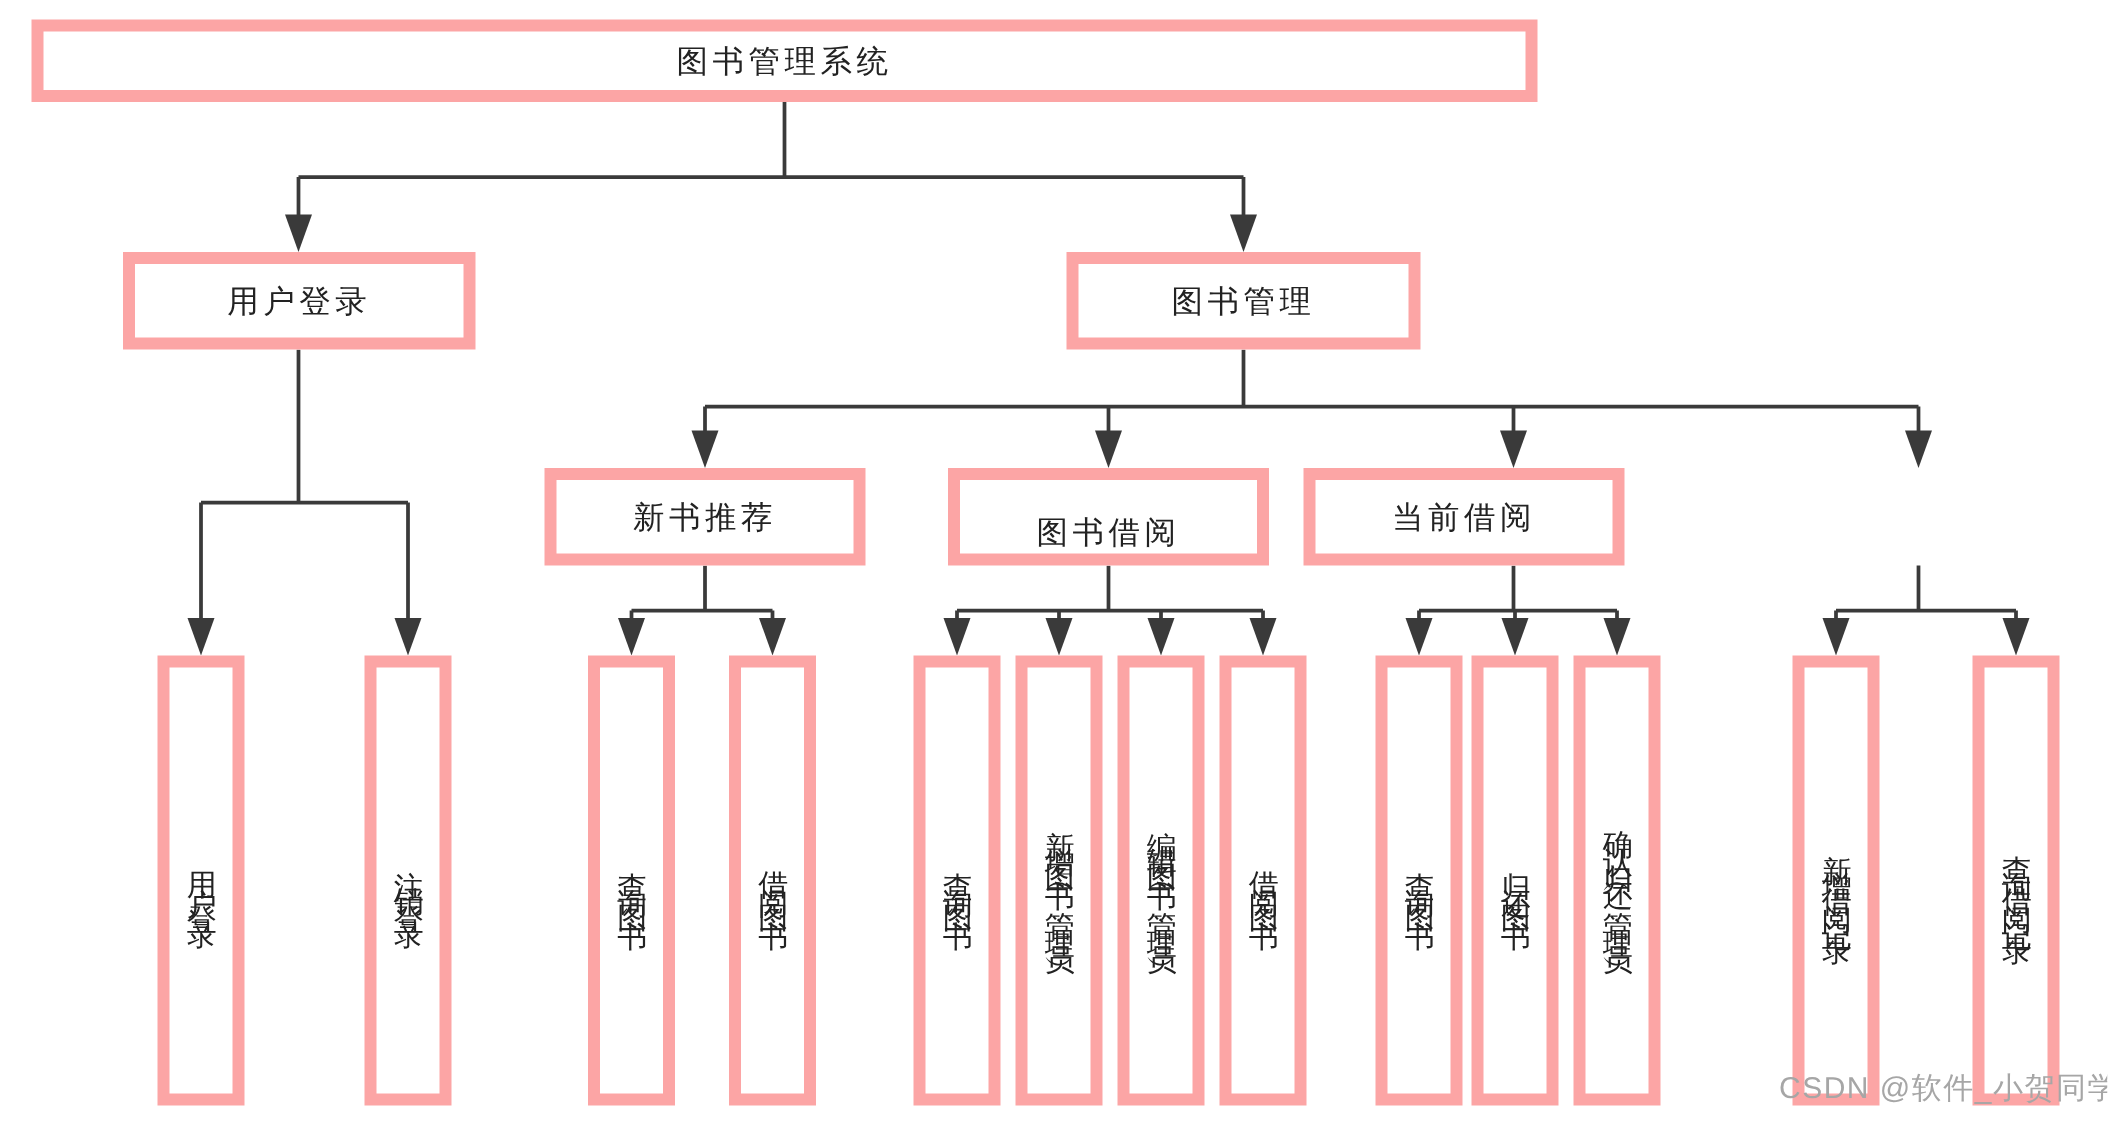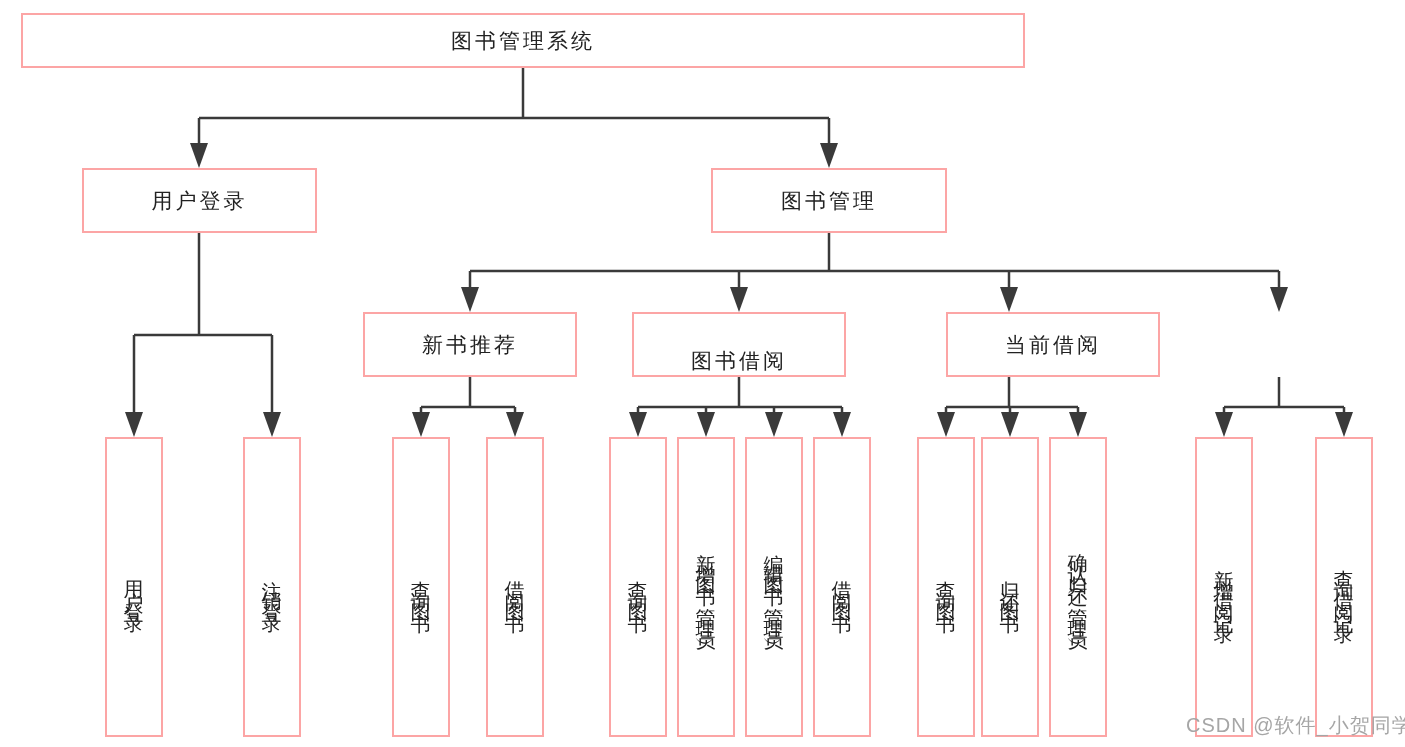--- a/index.html
+++ b/index.html
@@ -13,21 +13,21 @@
   }
   #wires {
     position: absolute;
     left: 0; top: 0;
     width: 1405px; height: 747px;
     pointer-events: none;
   }
   .node {
     position: absolute;
     box-sizing: border-box;
-    border: 2px solid #fca5a5;
+    border: 8px solid #fca5a5;
     background: #ffffff;
     display: flex;
     align-items: center;
     justify-content: center;
     color: #222222;
   }
   .node.hlabel span {
     font-size: 21px;
     letter-spacing: 3px;
     white-space: nowrap;
@@ -43,21 +43,21 @@
   }
   
   .n-root   { left: 21px;  top: 13px;  width: 1004px; height: 55px; }
   
   .n-login  { left: 82px;  top: 168px; width: 235px;  height: 65px; }
   .n-mgmt   { left: 711px; top: 168px; width: 236px;  height: 65px; }
   
   .lvl3     { top: 312px;  width: 214px; height: 65px; }
   .n-new    { left: 363px; }
   .n-borrow { left: 632px; align-items: flex-end; }
-  .n-cur    { left: 946px; text-align: right; }
+  .n-cur    { left: 869px; text-align: right; }
   .n-rec    { left: 1172px; }
   
   .leaf     { top: 437px; width: 58px; height: 300px; }
   .lf1  { left: 105px; }
   .lf2  { left: 243px; }
   .lf3  { left: 392px; }
   .lf4  { left: 486px; }
   .lf5  { left: 609px; }
   .lf6  { left: 677px; }
   .lf7  { left: 745px; }

